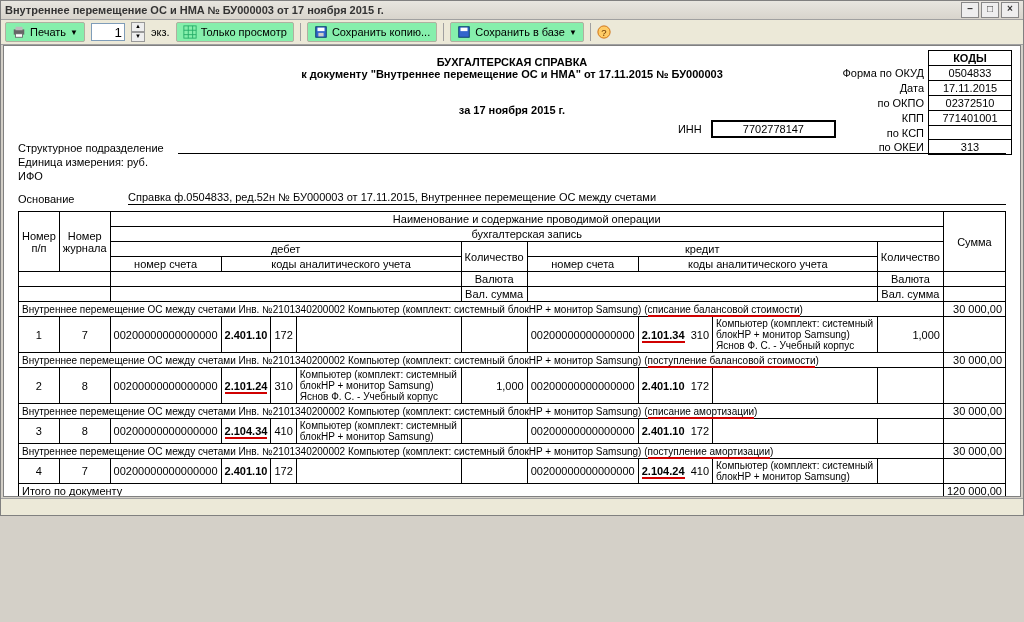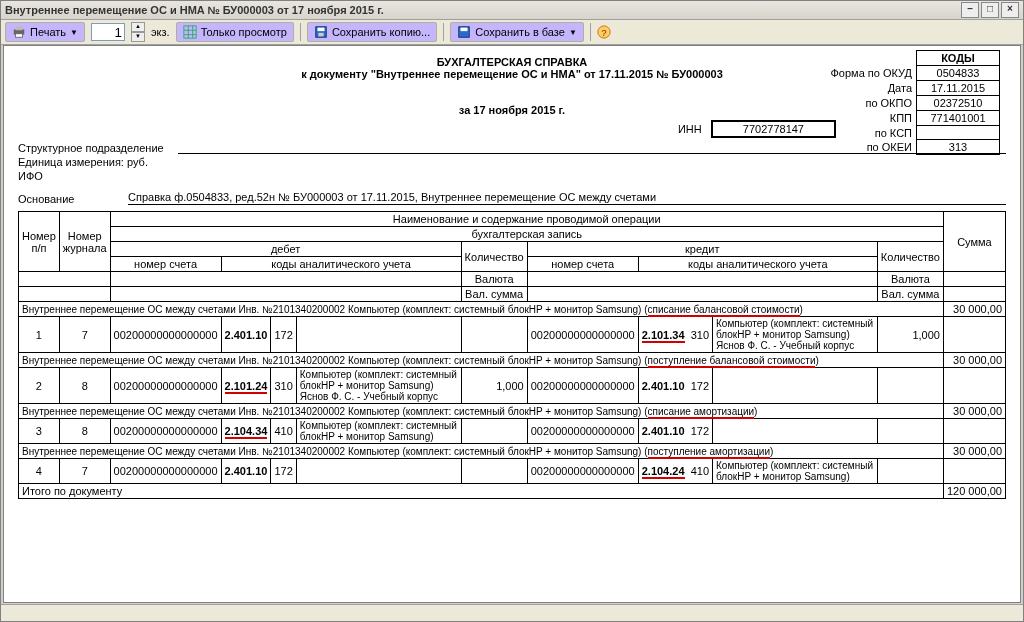--- a/index.html
+++ b/index.html
@@ -1,34 +1,34 @@
 <!DOCTYPE html>
 <html><head>
 <meta charset="utf-8">
 <style>
   html,body{margin:0;padding:0;font-family:Arial,sans-serif;font-size:11px;color:#000;background:#d4d0c8;}
-  .window{width:1024px;height:622px;background:#d4d0c8;position:relative;box-sizing:border-box;border:1px solid #808080;}
+  .window{width:1024px;height:516px;background:#d4d0c8;position:relative;box-sizing:border-box;border:1px solid #808080;}
   .titlebar{height:18px;background:linear-gradient(#e8e6e0,#d8d4cc);border-bottom:1px solid #a0a0a0;display:flex;align-items:center;padding:0 4px;font-weight:bold;color:#333;}
   .titlebar .spacer{flex:1;}
   .titlebar .wbtn{width:16px;height:14px;border:1px solid #888;background:#eee;margin-left:2px;text-align:center;line-height:12px;font-size:10px;}
   .toolbar{height:24px;background:#ece9d8;border-bottom:1px solid #a0a0a0;display:flex;align-items:center;padding:0 4px;gap:6px;}
-  .tbtn{border:1px solid #b0b0a0;background:#c4b5fd;padding:2px 6px;display:flex;align-items:center;gap:4px;cursor:pointer;border-radius:2px;}
+  .tbtn{border:1px solid #b0b0a0;background:#86efac;padding:2px 6px;display:flex;align-items:center;gap:4px;cursor:pointer;border-radius:2px;}
   .ticon{width:14px;height:14px;display:inline-block;}
   .num-input{width:28px;height:16px;border:1px solid #7f9db9;background:#fff;text-align:right;padding:0 2px;}
   .spin{display:inline-flex;flex-direction:column;}
   .spin span{width:12px;height:8px;border:1px solid #999;background:#eee;font-size:6px;line-height:6px;text-align:center;}
   .sep{width:1px;height:18px;background:#a0a0a0;}
   .doc-area{position:absolute;top:44px;left:2px;right:2px;bottom:18px;background:#fff;overflow:auto;border:1px solid #808080;}
   .doc{padding:10px 14px 20px 14px;min-width:980px;}
   .center{text-align:center;}
   .bold{font-weight:bold;}
   .hdr-row{display:flex;align-items:flex-end;margin-top:2px;}
   .hdr-label{width:110px;}
   .hdr-val{flex:1;border-bottom:1px solid #000;font-weight:bold;padding-bottom:1px;}
-  .codes{position:absolute;top:4px;right:20px;}
+  .codes{position:absolute;top:4px;right:8px;}
   .codes table{border-collapse:collapse;}
   .codes td{border:1px solid #000;padding:1px 6px;text-align:center;min-width:70px;}
   .codes .lbl{border:none;text-align:right;padding-right:4px;}
   .innbox{border:2px solid #000;display:inline-block;padding:1px 30px;margin-left:6px;}
   .main-table{border-collapse:collapse;width:100%;margin-top:6px;}
   .main-table th,.main-table td{border:1px solid #000;padding:1px 3px;vertical-align:middle;}
   .main-table th{font-weight:normal;text-align:center;}
   .rnum{text-align:center;width:30px;}
   .jrn{text-align:center;width:40px;}
   .acc{white-space:nowrap;}

